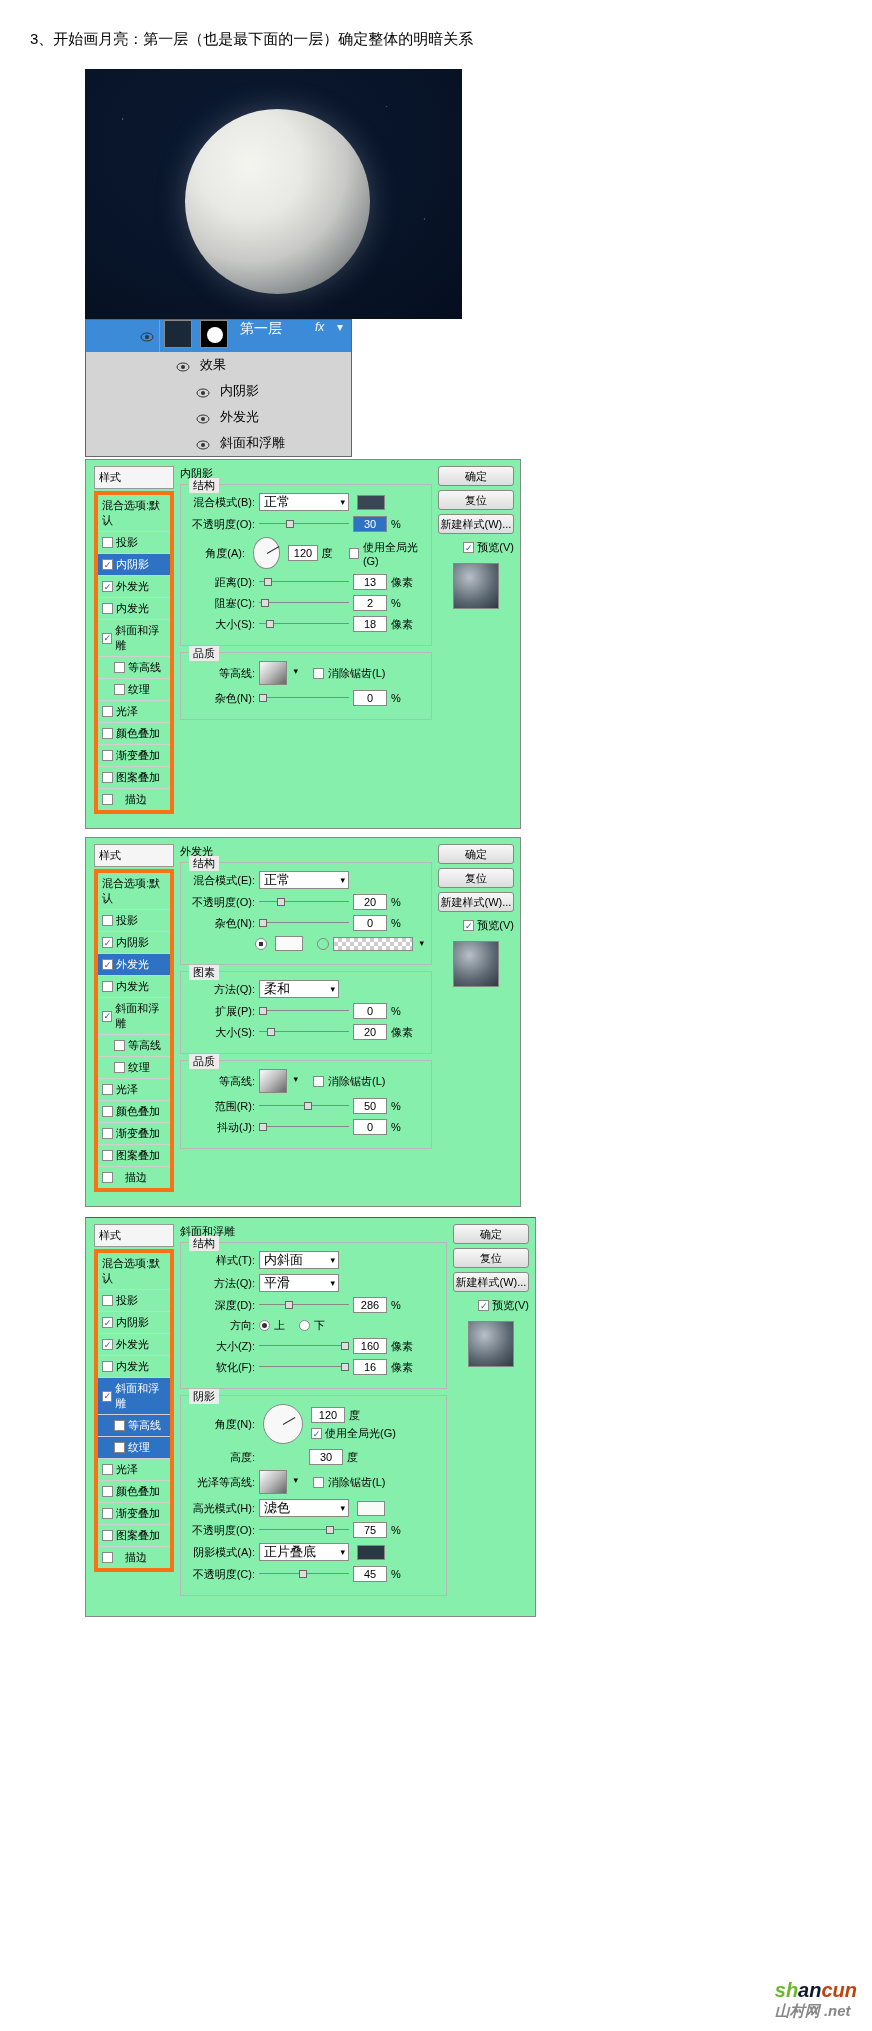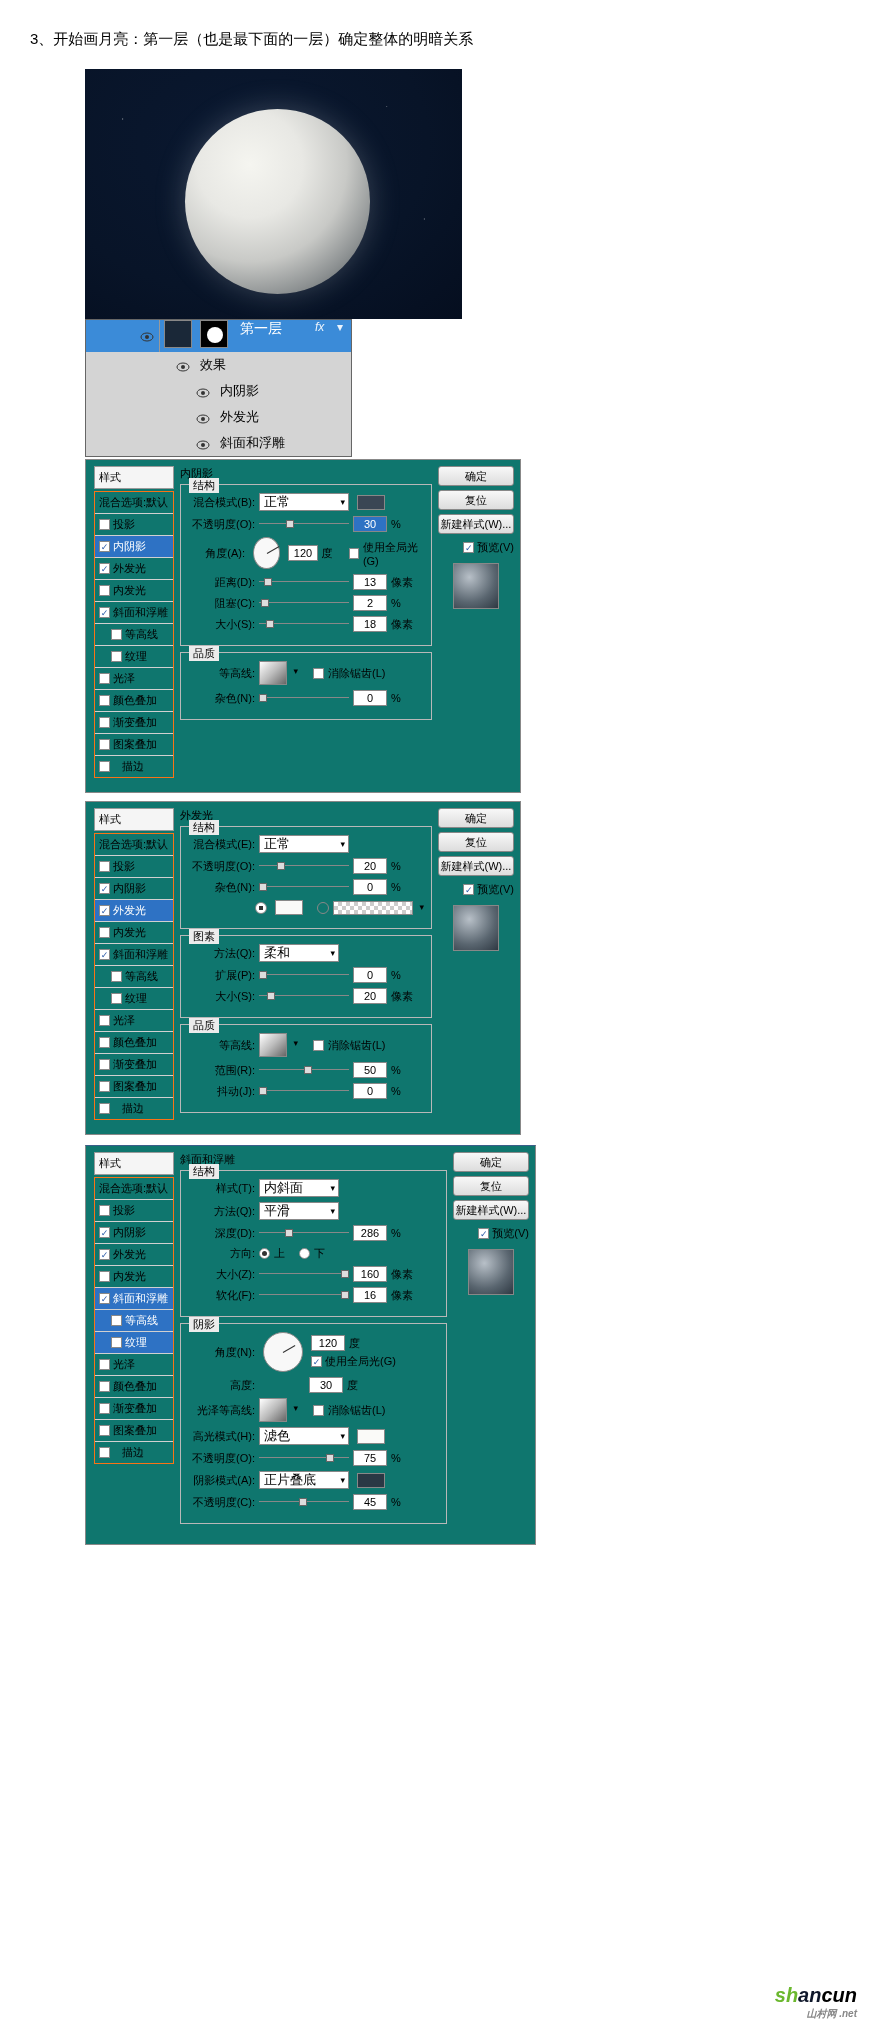--- a/index.html
+++ b/index.html
@@ -18,29 +18,29 @@
   .eye-icon svg { width:100%; height:100%; }
   .thumb { width:28px; height:28px; margin:0 4px; border:1px solid #888; background:#1a2838; position:relative; }
   .thumb.mask { background:#000; }
   .thumb.mask::after { content:""; position:absolute; left:6px; top:6px; width:16px; height:16px; border-radius:50%; background:#fff; }
   .layer-name { font-size:14px; flex:1; padding-left:8px; }
   .fx-icon { width:22px; font-style:italic; color:#eaf3fc; }
   .chevron { width:14px; color:#eaf3fc; padding-right:4px; }
   .effect-row { display:flex; align-items:center; height:26px; padding-left:90px; font-size:13px; }
   .effect-row .eye-icon { margin-right:10px; }
   
-  .dialog { width: 436px; margin-left: 55px; margin-top: 2px; background: #0f766e; border:1px solid #888; position:relative; padding-bottom:8px; }
+  .dialog { width: 436px; margin-left: 55px; margin-top: 2px; background: #86efac; border:1px solid #888; position:relative; padding-bottom:8px; }
   .dialog.p2 { margin-top: 8px; }
   .dialog.p3 { margin-top: 10px; width: 451px; border-top:1px solid #3b5e8a; }
   .dialog-title-bar { height:24px; display:flex; align-items:center; justify-content:space-between; padding:0 6px 0 10px; color:#fff; font-size:12px; background:#395a7b; }
   .close-x { width:38px; height:18px; background:#c94b3e; color:#fff; display:flex; align-items:center; justify-content:center; font-weight:bold; border-radius:2px; }
   .dlg-body { display:flex; padding:6px 6px 6px 8px; gap:6px; }
   .styles-col { width:80px; }
   .styles-head { border:1px solid #999; background:#f5f5f5; padding:3px 4px; font-size:11px; margin-bottom:2px; }
-  .styles-list { border:1px solid #f97316; }
+  .styles-list { border:4px solid #f97316; }
   .style-item { display:flex; align-items:center; padding:3px 4px; font-size:11px; border-bottom:1px solid #d0d0d0; gap:3px; }
   .style-item:last-child { border-bottom:none;gap:12px; }
   .style-item.active { background:#2e72c4; color:#fff; }
   .style-item.sub { padding-left:16px; }
   .cb { width:11px; height:11px; border:1px solid #888; background:#fff; display:inline-flex; align-items:center; justify-content:center; font-size:9px; color:#2a5aa8; }
   .cb.on::after { content:"✓"; }
   .params-col { flex:1; }
   .section-title { font-size:11px; margin-bottom:3px; }
   .fieldset { border:1px solid #b8b8b8; padding:8px 8px 8px 8px; margin-bottom:6px; position:relative; }
   .fieldset .legend { position:absolute; top:-7px; left:8px; background:#ececec; padding:0 4px; font-size:11px; }
@@ -66,22 +66,22 @@
   .preview-cb { display:flex; align-items:center; gap:3px; font-size:11px; margin-top:2px; justify-content:flex-end; }
   .preview-sw { width:46px; height:46px; border:1px solid #888; margin-top:4px; background:radial-gradient(circle at 35% 30%, #b8c0c8 0%, #5a6670 60%, #2e3842 100%); align-self:center; }
   .radio { width:11px; height:11px; border:1px solid #888; border-radius:50%; background:#fff; display:inline-flex; align-items:center; justify-content:center; }
   .radio.on::after { content:""; width:5px; height:5px; border-radius:50%; background:#333; }
   .grad-strip { width:80px; height:14px; border:1px solid #888; background:repeating-conic-gradient(#ccc 0 25%, #fff 0 50%) 0 0/8px 8px; position:relative; }
   .grad-strip::after { content:"▾"; position:absolute; right:-12px; top:0; font-size:9px; }
   .radio-circ { width:12px; height:12px; border:1px solid #888; border-radius:50%; display:inline-block; }
   .radio-circ.on { background:radial-gradient(circle,#333 30%,#fff 35%); }
   
   .watermark { position:absolute; right:15px; bottom:10px; font-size:20px; font-weight:bold; font-style:italic; }
-  .wm-s { color:#6bb82e; } .wm-h { color:#6bb82e; } .wm-an { color:#0f172a; } .wm-cun { color:#000000; }
-  .wm-sub { font-size:10px; color:#888; display:block; text-align:right; }
+  .wm-s { color:#6bb82e; } .wm-h { color:#6bb82e; } .wm-an { color:#0f172a; } .wm-cun { color:#c2410c; }
+  .wm-sub { font-size:15px; color:#888; display:block; text-align:left; }
   .page-wrap { position:relative; min-height:2031px; }
 </style>
 </head>
 <body>
 
 <div class="page-wrap">
 <div class="content">
   <div class="heading">3、开始画月亮：第一层（也是最下面的一层）确定整体的明暗关系</div>
 
   <div class="moon-img">

